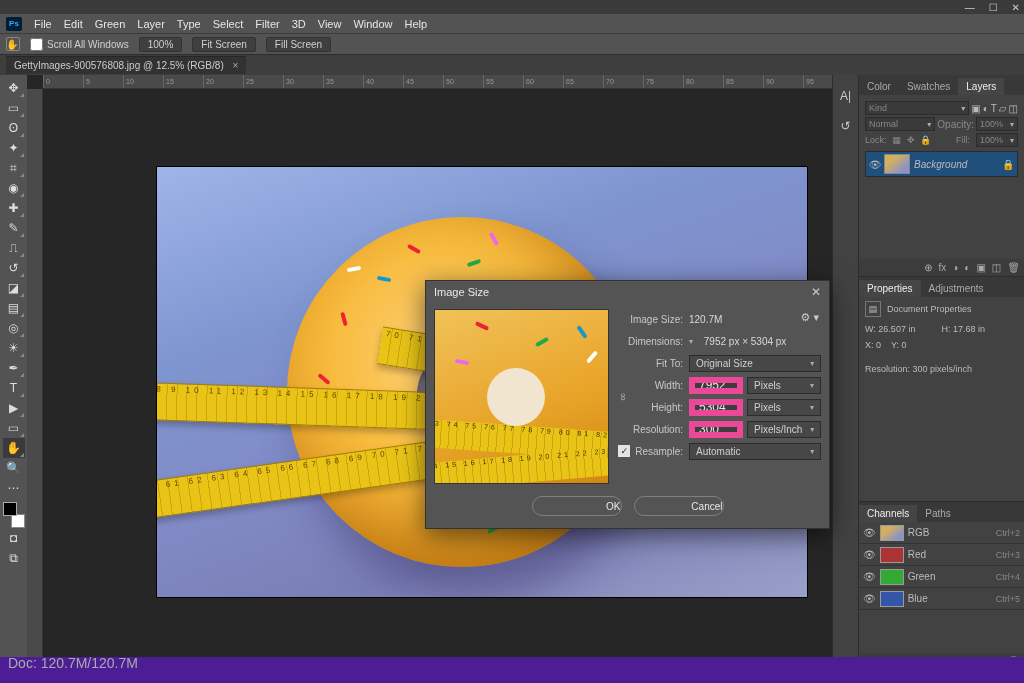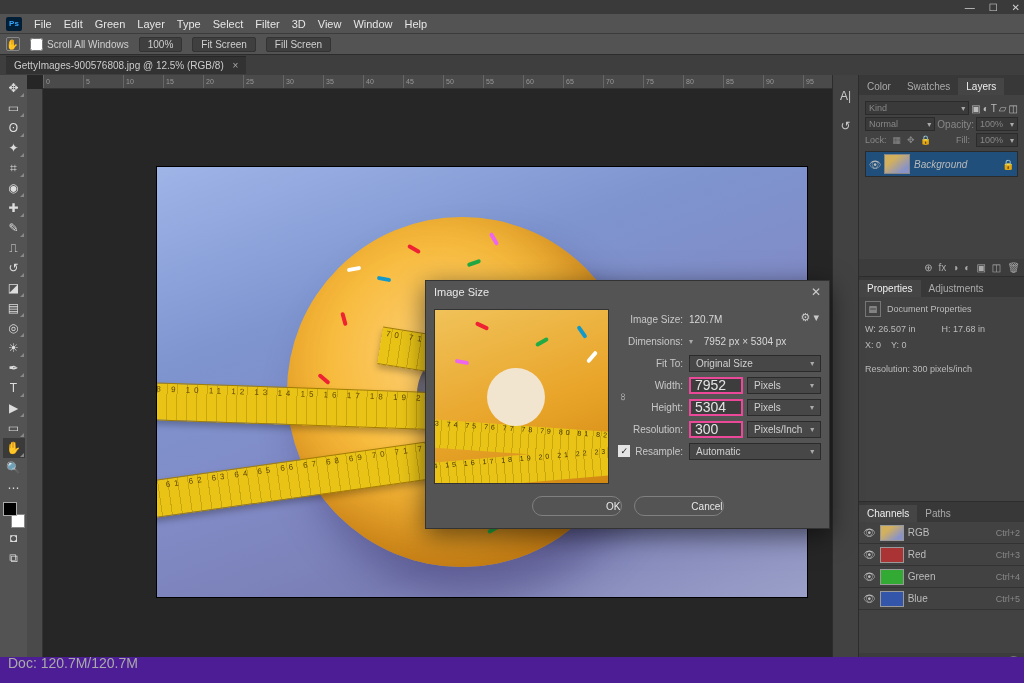--- a/index.html
+++ b/index.html
@@ -74,21 +74,21 @@
   .dialog .dbody { display: flex; padding: 6px 8px 4px 8px; gap: 8px; }
   .dialog .preview { width: 175px; height: 175px; background: linear-gradient(160deg,#f0c259 0%, #e9a52a 55%, #d18812 100%); position: relative; overflow: hidden; border: 1px solid #333; flex: 0 0 175px; }
   .dialog .preview::after { content: ""; position: absolute; top: 58px; left: 52px; width: 58px; height: 58px; border-radius: 50%; background: #f2e5d0; }
   .dialog .ptape { position: absolute; left: -10px; width: 260px; height: 28px; background: repeating-linear-gradient(90deg,#e9c417 0,#e9c417 7px,#c9a510 7px,#c9a510 8px); color: #403200; font-size: 7px; letter-spacing: 3px; padding-left: 2px; }
   .dialog .ptape1 { top: 118px; transform: rotate(4deg); }
   .dialog .ptape2 { top: 142px; transform: rotate(-5deg); }
   .dialog .fields { flex: 1; font-size: 10px; color: #d8d8d8; }
   .dialog .frow { display: flex; align-items: center; height: 20px; margin-bottom: 2px; justify-content: space-between; }
   .dialog .flab { width: 72px; text-align: right; padding-right: 6px; color: #c8c8c8; }
   .dialog .fval { flex: 1; display: flex; align-items: center; gap: 4px; }
-  .dialog input[type=text] { background: #3d3d3d; border: 2px solid #ec4899; color: #e4e4e4; height: 17px; padding: 0 4px; font-size: 14px; }
+  .dialog input[type=text] { background: #3d3d3d; border: 6px solid #ec4899; color: #e4e4e4; height: 17px; padding: 0 4px; font-size: 12px; }
   .dialog .unit { background: #474747; border: 1px solid #2b2b2b; color: #d0d0d0; height: 17px; padding: 0 6px; font-size: 10px; display: flex; align-items: center; justify-content: space-between; gap: 8px; min-width: 74px; }
   .dialog .unit .dd { font-size: 8px; color: #aaa; }
   .dialog .linkcol { width: 12px; display: flex; align-items: center; justify-content: center; }
   .dialog .gear { position: absolute; top: 30px; right: 10px; color: #c9c9c9; font-size: 11px; }
   .dialog .btns { display: flex; gap: 12px; justify-content: center; padding: 8px 0 12px 0; }
   .dialog .btns button { width: 90px; height: 20px; border-radius: 10px; border: 1px solid #808080; background: #545454; color: #e8e8e8; font-size: 10px; cursor: pointer; text-align: right; }
   .dialog .chk { width: 12px; height: 12px; background: #e4e4e4; display: inline-flex; align-items: center; justify-content: center; color: #222; font-size: 9px; margin-right: 3px; }
   .caret { font-size: 8px; color: #aaa; }
 </style>
 </head>

